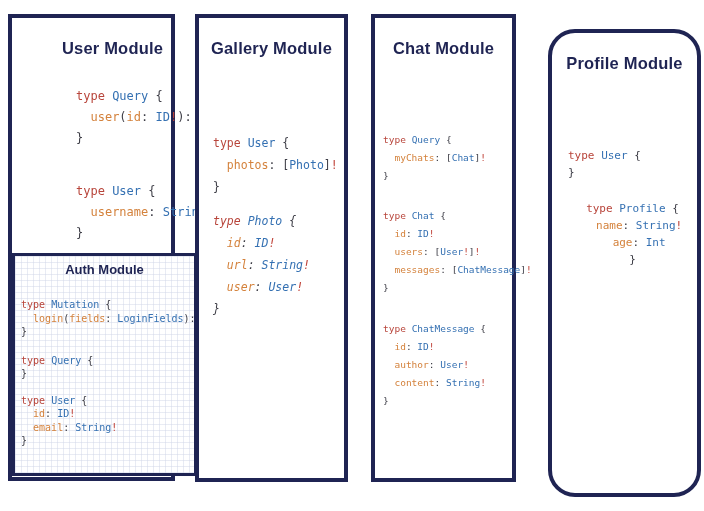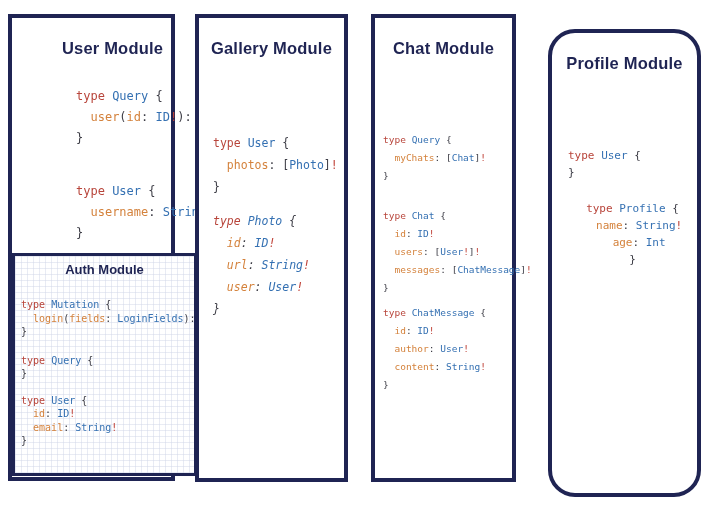--- a/index.html
+++ b/index.html
@@ -61,21 +61,21 @@
   .panel-user .blk-0   { margin-top: 28px; }
   .panel-user .blk-1   { margin-top: 32px; }
 
   .panel-gallery .code { font-size: 11.5px; line-height: 22px;   margin-left: 14px; }
   .panel-gallery .blk-0 { margin-top: 74px; }
   .panel-gallery .blk-1 { margin-top: 12px; font-style: italic; }
 
   .panel-chat .code    { font-size: 9.5px;  line-height: 18px;   margin-left: 8px; }
   .panel-chat .blk-0   { margin-top: 73px; }
   .panel-chat .blk-1   { margin-top: 22px; }
-  .panel-chat .blk-2   { margin-top: 7px; }
+  .panel-chat .blk-2   { margin-top: 23px; }
 
   .panel-profile .code { font-size: 11px;   line-height: 17px;   margin-left: 16px; }
   .panel-profile .blk-0 { margin-top: 74px; }
   .panel-profile .blk-1 { margin-top: 19px; text-align: center; }
 
   .auth-box .code      { font-size: 10px;  line-height: 13.5px; margin-left: 6px; }
   .auth-box .blk-0     { margin-top: 20px; }
   .auth-box .blk-1     { margin-top: 15px; }
   .auth-box .blk-2     { margin-top: 13px; }
 

